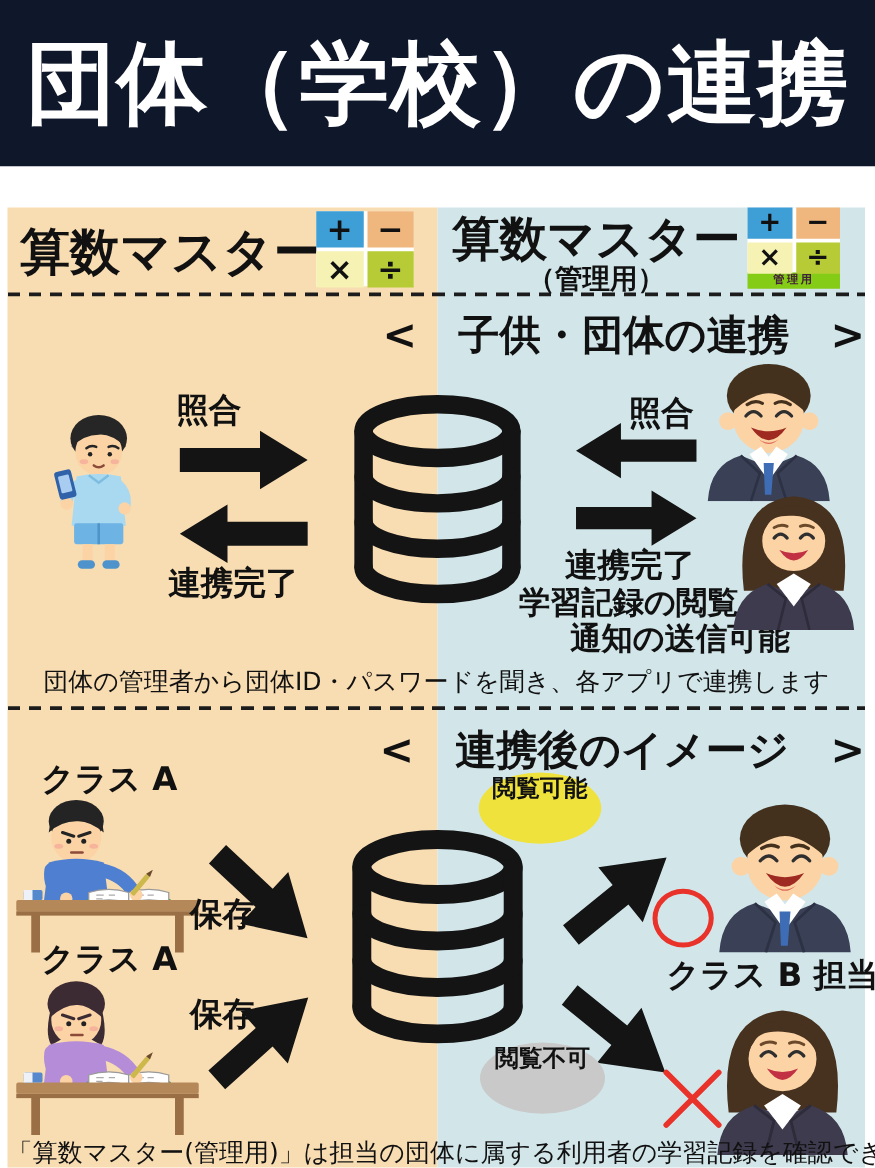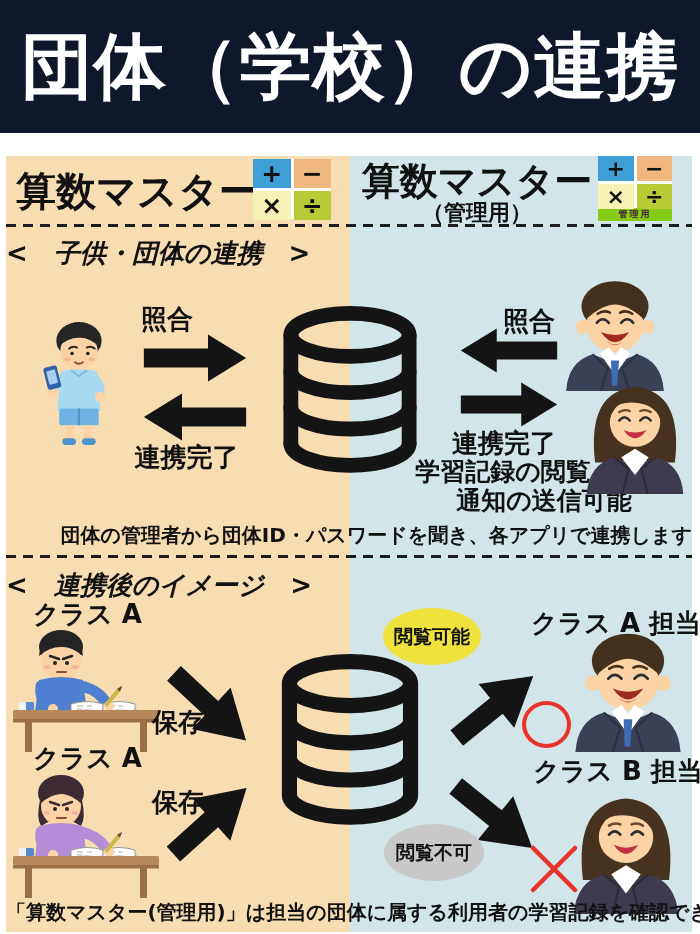--- a/index.html
+++ b/index.html
@@ -9,46 +9,46 @@
     overflow:hidden;color:#111;
   }
   .banner{
     position:absolute;left:0;top:0;width:700px;height:133px;background:#0f172a;
     display:flex;align-items:center;justify-content:center;
   }
   .banner h1{
     margin:0;color:#fff;font-size:72px;font-weight:800;letter-spacing:1px;white-space:nowrap;
   }
   .content{
-    position:absolute;left:6px;top:156px;width:686px;height:551px;
+    position:absolute;left:6px;top:166px;width:686px;height:551px;
   }
   .bg-left{position:absolute;left:0;top:0;width:344px;height:776px;background:#f8dcb2;}
   .bg-right{position:absolute;left:344px;top:0;width:342px;height:776px;background:#d2e6ea;}
   .abs{position:absolute;}
   .dash{
     position:absolute;left:0;width:686px;height:3px;
     background:repeating-linear-gradient(90deg,#1c1c1c 0 10px,transparent 10px 17px);
   }
   .lbl{font-weight:700;text-align:center;line-height:1.08;white-space:nowrap;}
   .app-name{font-size:40px;font-weight:800;white-space:nowrap;}
   .app-sub{font-size:22px;font-weight:800;text-align:center;}
   .appicon{display:grid;grid-template-columns:1fr 1fr;grid-template-rows:1fr 1fr;gap:3px;background:#fff;padding:0;}
   .appicon .cell{display:flex;align-items:center;justify-content:center;font-size:25px;font-weight:800;color:#111;}
   .cell.plus{background:#3e9ed6;}
   .cell.minus{background:#efb77d;}
   .cell.times{background:#f6f2b3;}
   .cell.divide{background:#b6cb35;}
   .badge{background:#84cc16;color:#45203a;font-size:9px;font-weight:800;text-align:center;line-height:13px;letter-spacing:2px;}
-  .sec-title{font-size:26px;font-weight:800;text-align:left;width:686px;white-space:nowrap;font-style:italic;}
+  .sec-title{font-size:33px;font-weight:800;text-align:right;width:686px;white-space:nowrap;}
   .arrow svg{display:block;width:100%;height:100%;}
-  .ellipse{border-radius:50%;display:flex;align-items:center;justify-content:center;font-size:19px;font-weight:800;}
+  .ellipse{border-radius:50%;display:flex;justify-content:center;font-size:19px;font-weight:800;}
   .ellipse.yes{background:#efe23c;}
   .ellipse.no{background:#c9c9c9;}
   .circle-mark{border:4px solid #e8322a;border-radius:50%;}
-  .note{font-size:21px;font-weight:700;text-align:right;width:686px;white-space:nowrap;z-index:10;}
+  .note{font-size:21px;font-weight:400;text-align:center;width:686px;white-space:nowrap;z-index:10;}
   svg{overflow:visible;}
 </style>
 </head>
 <body>
 
 <svg width="0" height="0" style="position:absolute" aria-hidden="true">
   <defs>
     <polygon id="arr" points="0,19 74,19 74,3 118,30 74,57 74,41 0,41"></polygon>
     <polygon id="arrfat" points="0,23 56,23 56,3 108,34 56,65 56,45 0,45"></polygon>
     <g id="dbicon" fill="none" stroke="#141414" stroke-width="11" stroke-linecap="round">
@@ -307,21 +307,20 @@
 
   <div class="abs ellipse yes" style="left:377px;top:452px;width:98px;height:57px;">
     <span>閲覧可能</span>
   </div>
   <div class="abs arrow" style="left:434px;top:520px;width:110px;height:62px;transform:rotate(-39deg);">
     <svg viewBox="0 0 108 68">
         <use href="#arrfat" fill="#141414"></use>
       </svg>
   </div>
   <div class="abs circle-mark" style="left:516px;top:545px;width:41px;height:39px;"></div>
-  <div class="abs lbl" style="left:525px;top:453px;width:170px;font-size:26px;">クラス A 担当</div>
   <div class="abs" style="left:556px;top:470px;width:132px;height:132px;">
     <svg viewBox="0 0 120 115" width="132" height="126">
         <use href="#sym-man"></use>
       </svg>
   </div>
 
   <div class="abs lbl" style="left:527px;top:601px;width:170px;font-size:26px;">クラス B 担当</div>
   <div class="abs arrow" style="left:433px;top:630px;width:110px;height:62px;transform:rotate(39deg);">
     <svg viewBox="0 0 108 68">
         <use href="#arrfat" fill="#141414"></use>

